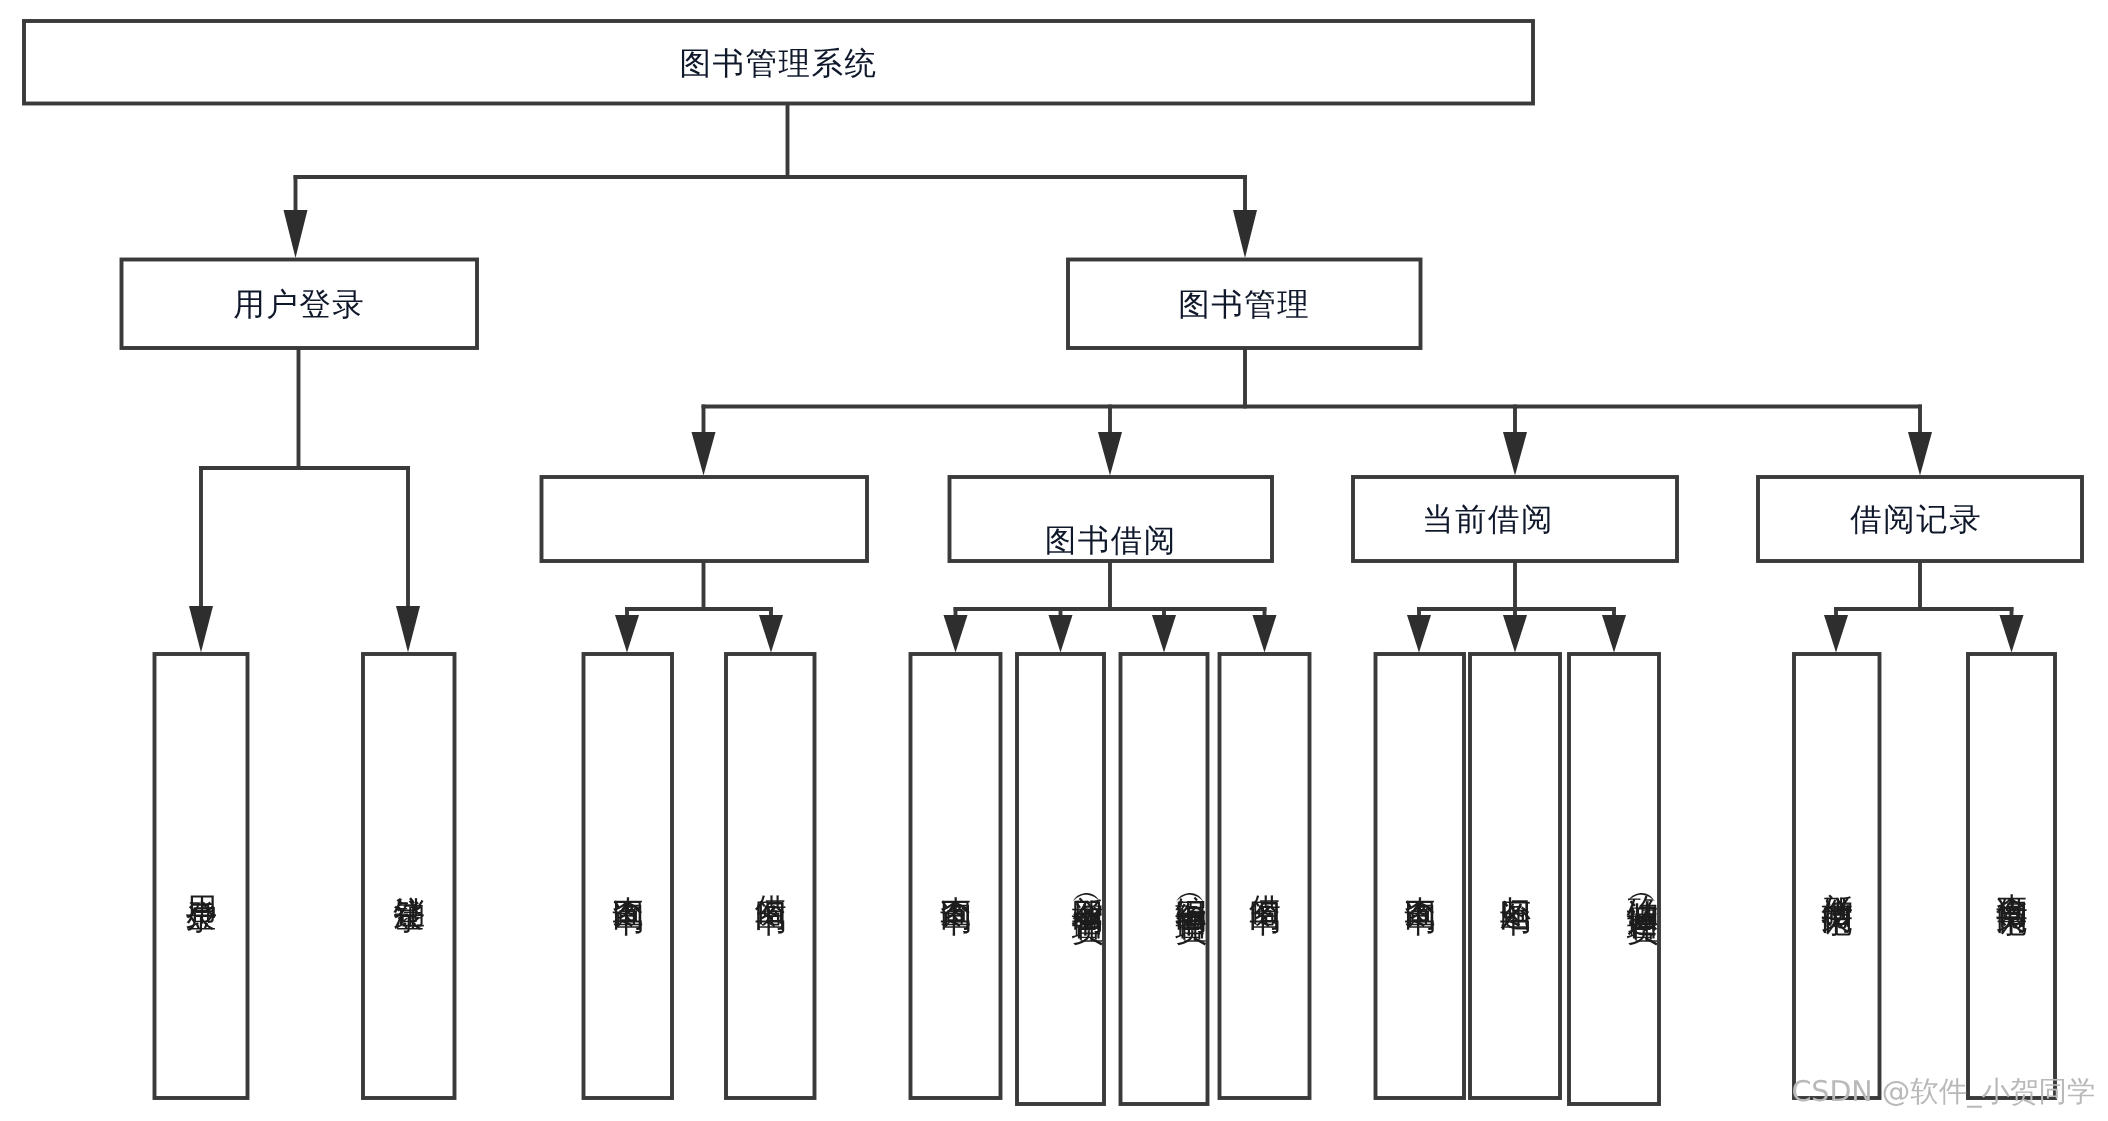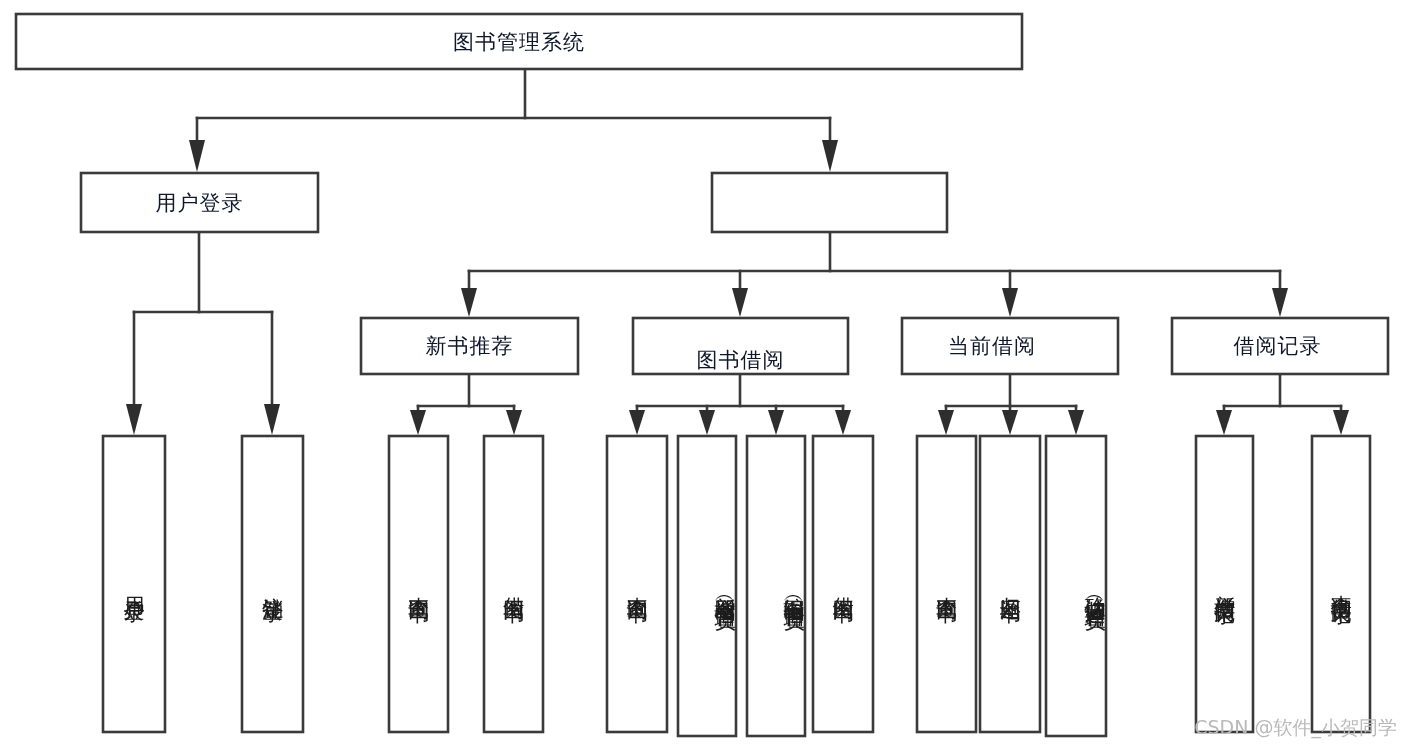--- a/index.html
+++ b/index.html
@@ -184,22 +184,22 @@
     <rect class="node-box" x="917" y="436" width="59" height="296"></rect>
     <rect class="node-box" x="980" y="436" width="60" height="296"></rect>
     <rect class="node-box" x="1046" y="436" width="60" height="300"></rect>
     <rect class="node-box" x="1196" y="436" width="57" height="296"></rect>
     <rect class="node-box" x="1312" y="436" width="58" height="296"></rect>
   </svg>
 
   <div class="hlabel-wrap" style="left:16px; top:14px; width:1006px; height:55px;">图书管理系统</div>
 
   <div class="hlabel-wrap" style="left:81px; top:173px; width:237px; height:59px;">用户登录</div>
-
-  <div class="hlabel-wrap" style="left:361px; top:318px; width:217px; height:56px;">新书推荐</div>
+  <div class="hlabel-wrap" style="left:712px; top:173px; width:235px; height:59px;">图书管理</div>
+
   <div class="hlabel-wrap" style="left:633px; top:332px; width:215px; height:56px;">图书借阅</div>
   <div class="hlabel-wrap" style="left:902px; top:318px; width:180px; height:56px;">当前借阅</div>
   <div class="hlabel-wrap" style="left:1172px; top:318px; width:211px; height:56px;">借阅记录</div>
 
   <div class="vlabel-wrap centered" style="left:103px; top:436px; width:62px; height:296px;">用户登录</div>
   <div class="vlabel-wrap centered" style="left:242px; top:436px; width:61px; height:296px;">注销登录</div>
   <div class="vlabel-wrap centered" style="left:389px; top:436px; width:59px; height:296px;">查询图书</div>
   <div class="vlabel-wrap centered" style="left:484px; top:436px; width:59px; height:296px;">借阅图书</div>
   <div class="vlabel-wrap centered" style="left:607px; top:436px; width:60px; height:296px;">查询图书</div>
   <div class="vlabel-wrap" style="left:678px; top:442px; width:58px; height:294px;">新增图书（管理员）</div>

